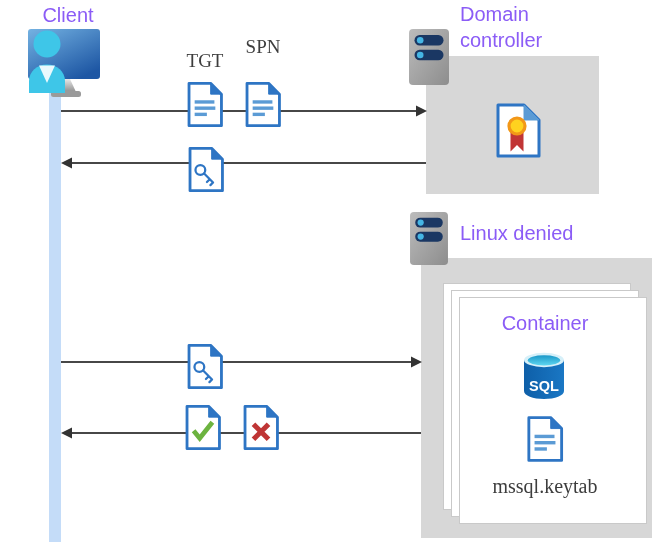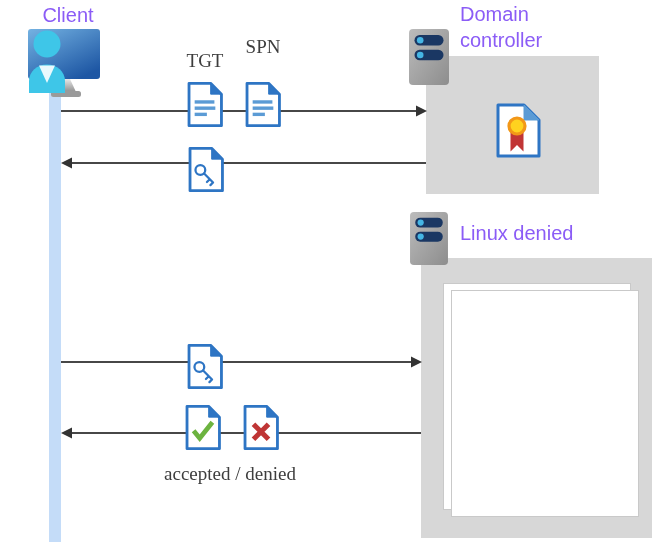--- a/index.html
+++ b/index.html
@@ -124,28 +124,41 @@
     <circle cx="22" cy="24" r="8" fill="#ffd21f" stroke="#f29718" stroke-width="3.2"></circle>
   </svg>
 
   <svg class="abs" style="left:409px;top:211px;z-index:2" width="40" height="55">
       <use href="#srv"></use>
     </svg>
   <div class="abs bold-label" style="left:460px;top:220px;z-index:2">Linux denied</div>
 
   <div class="abs card" style="left:443px;top:283px;width:186px;height:225px;z-index:1"></div>
   <div class="abs card" style="left:451px;top:290px;width:186px;height:225px;z-index:1"></div>
+  <div class="abs card" style="left:459px;top:297px;width:186px;height:225px;z-index:2">
+    <div class="abs bold-label center" style="left:0;top:12px;width:170px">Container</div>
+    <svg class="abs" style="left:62px;top:53px" width="44" height="50" viewBox="0 0 44 50">
+      <path d="M2,9 V40 C2,44.5 11,48 22,48 C33,48 42,44.5 42,40 V9 Z" fill="url(#gcyl)"></path>
+      <ellipse cx="22" cy="9" rx="20" ry="7.2" fill="#d6f0f9"></ellipse>
+      <ellipse cx="22" cy="9.3" rx="16.2" ry="5.1" fill="url(#gcyltop)"></ellipse>
+      <text x="22" y="40" text-anchor="middle" font-family="Liberation Sans, sans-serif" font-size="14.5" font-weight="700" fill="#ffffff">SQL</text>
+    </svg>
+    <svg class="abs" style="left:66px;top:117px" width="38" height="48" viewBox="0 0 40 50">
+      <use href="#doc-shell"></use>
+        <use href="#doc-lines"></use>
+    </svg>
+    <div class="abs reg-label center" style="left:0;top:177px;width:170px;font-size:20px">mssql.keytab</div>
+  </div>
 
   <svg class="abs" style="left:186px;top:343px;z-index:2" width="38" height="47" viewBox="0 0 40 50">
     <use href="#doc-shell"></use>
       <use href="#key-glyph"></use>
   </svg>
   <svg class="abs" style="left:184px;top:404px;z-index:2" width="38" height="47" viewBox="0 0 40 50">
     <use href="#doc-shell"></use>
     <path d="M10,28.5 L16.5,36.5 L30,19.5" stroke="#6cb33f" stroke-width="5" fill="none"></path>
   </svg>
   <svg class="abs" style="left:242px;top:404px;z-index:2" width="38" height="47" viewBox="0 0 40 50">
     <use href="#doc-shell"></use>
     <path d="M12,21.5 L28,37.5 M28,21.5 L12,37.5" stroke="#bf3535" stroke-width="5.4" fill="none"></path>
   </svg>
-  <div class="abs reg-label center" style="left:130px;top:463px;width:200px;z-index:2">accepted / denied</div>
 
 </div>
 
 </body></html>

